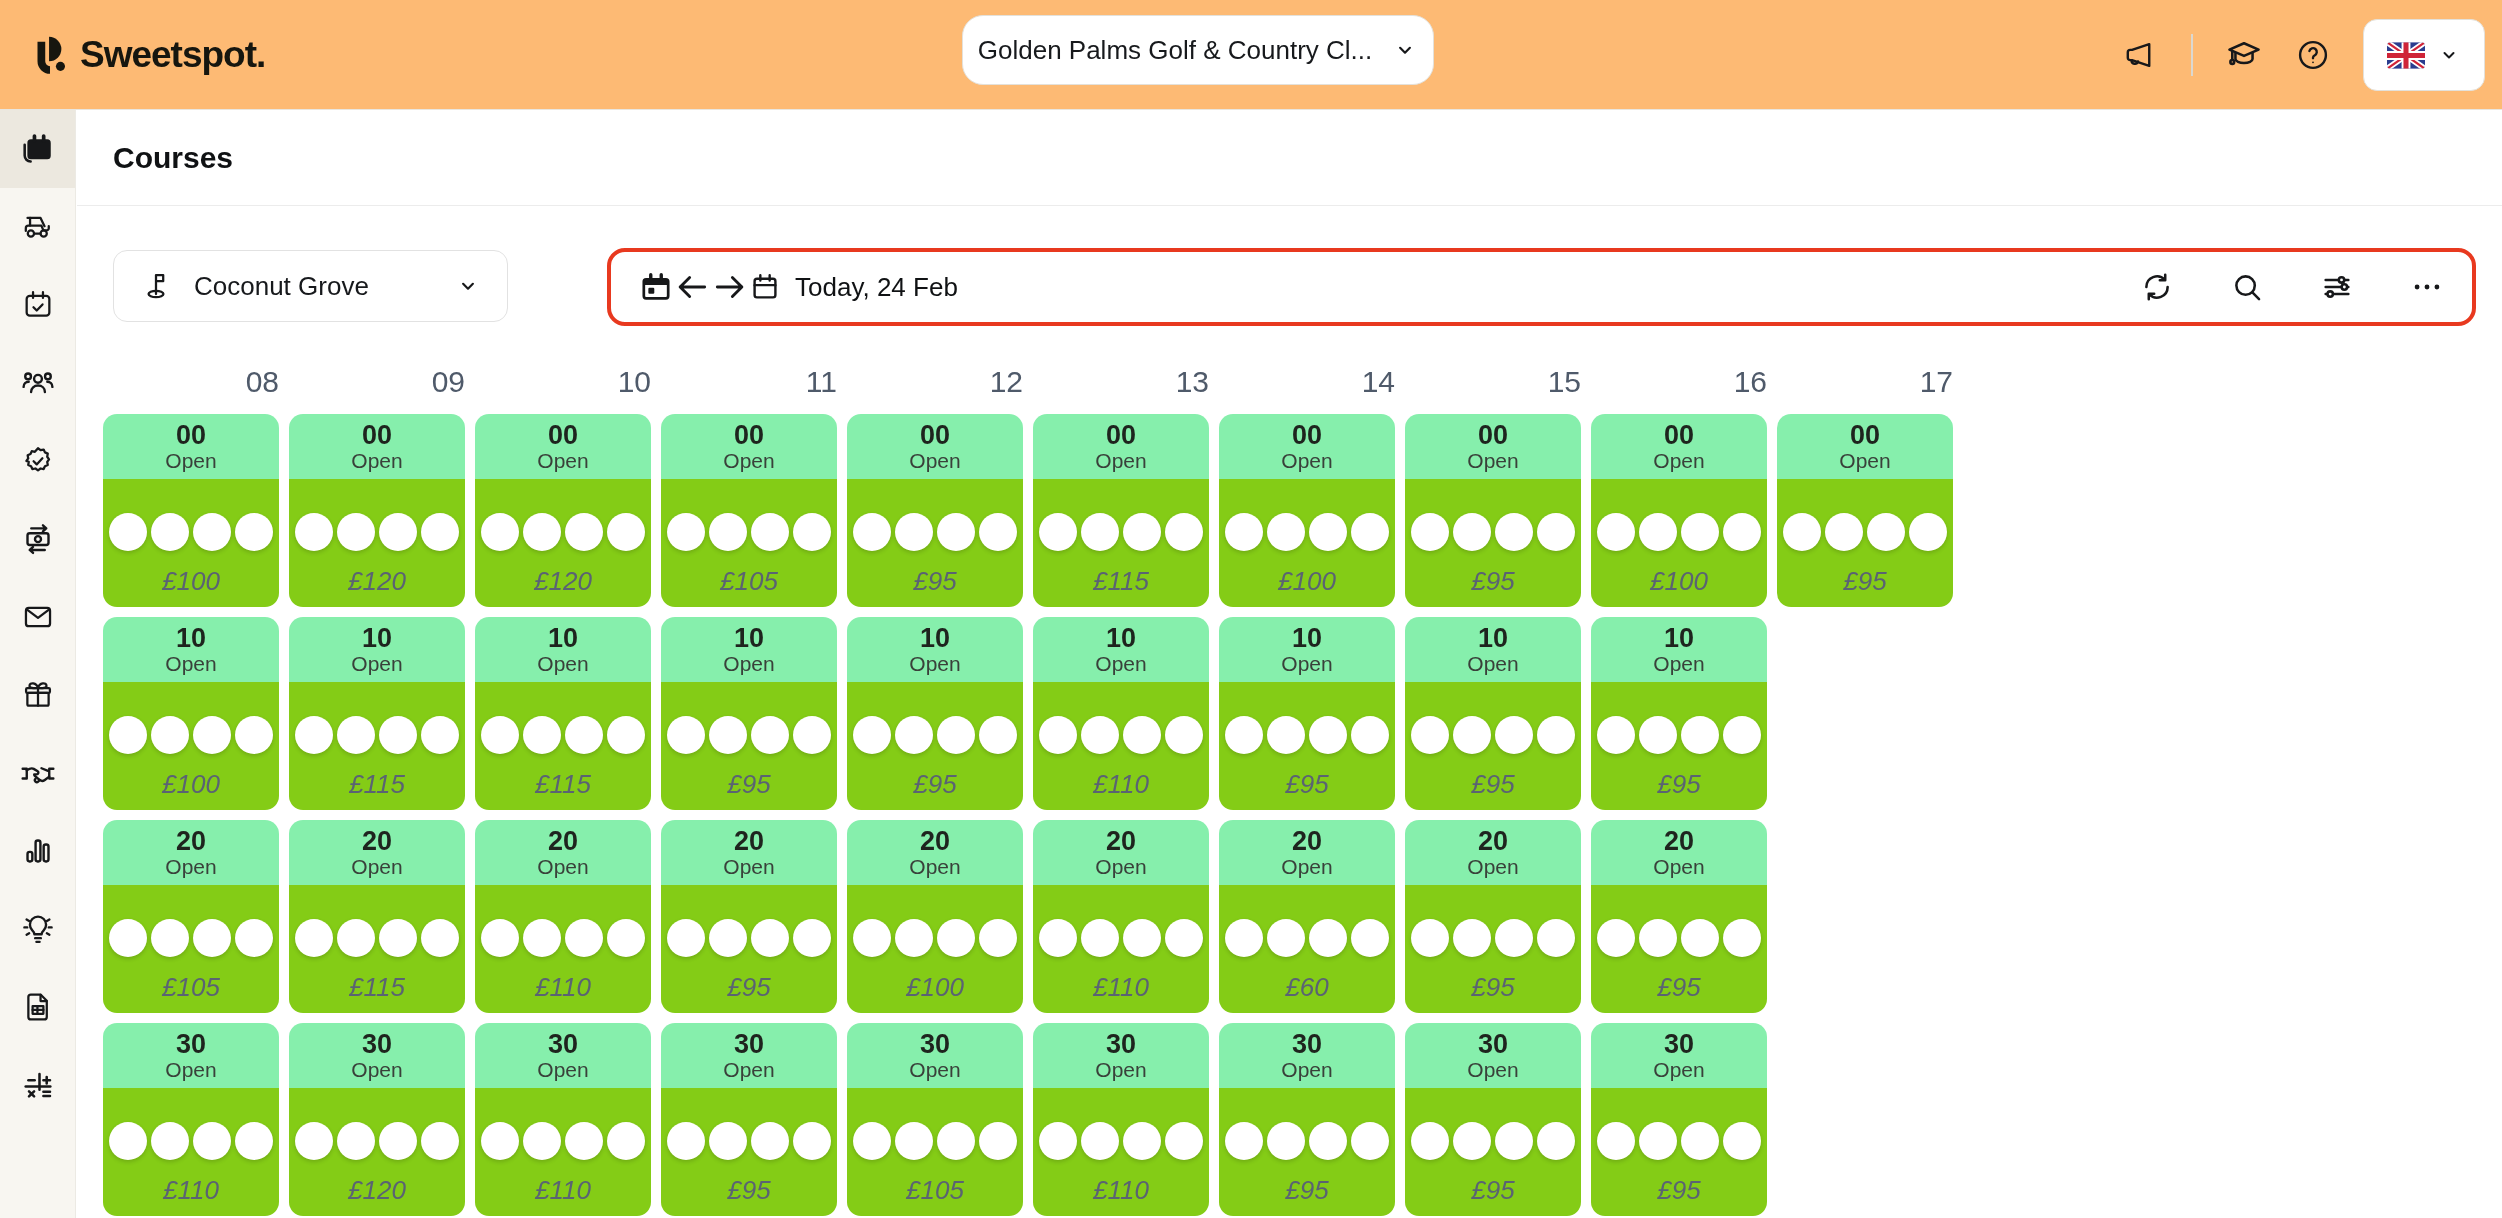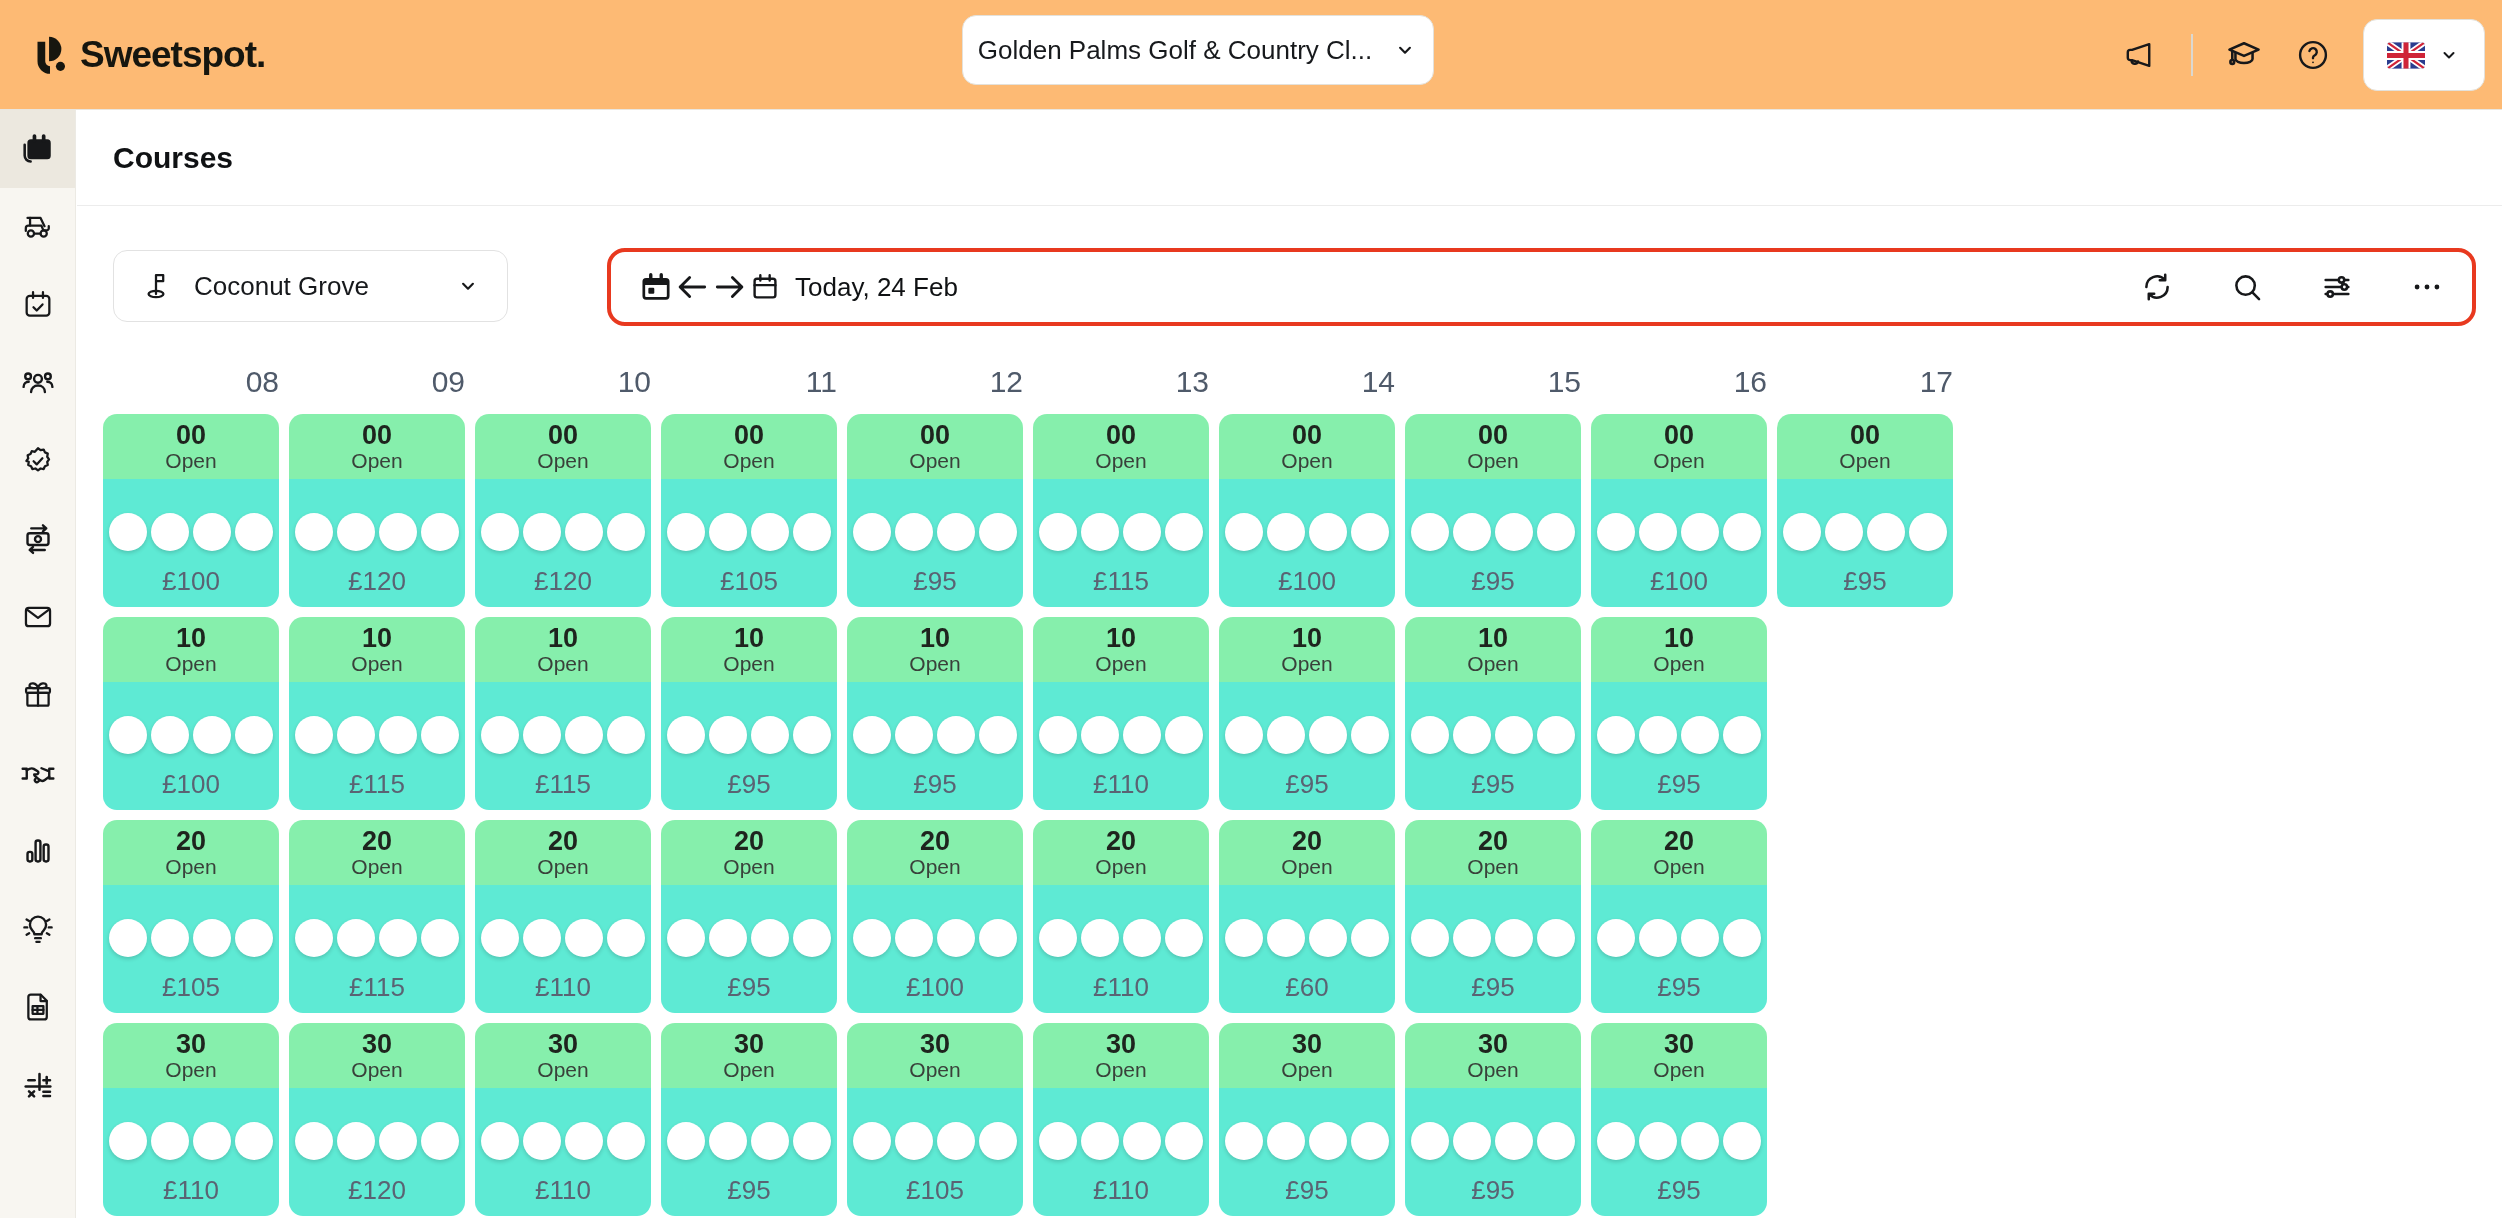--- a/index.html
+++ b/index.html
@@ -8,21 +8,21 @@
   svg{display:block;}
   .icon{color:#17181a;}
 
   
   .topbar{position:absolute;top:0;left:0;width:100%;height:110px;background:#fdba74;
           border-bottom:1px solid #e9e6df;box-sizing:border-box;z-index:5;}
   .logo{position:absolute;left:30px;top:50%;transform:translateY(-50%);
         display:flex;align-items:center;gap:10px;}
   .logo-text{font-size:37px;font-weight:700;letter-spacing:-1px;color:#16160f;}
   .club-pill{position:absolute;left:962px;top:15px;width:472px;height:70px;background:#fff;
-             border:1px solid #e4e1da;border-radius:14px;display:flex;align-items:center;
+             border:1px solid #e4e1da;border-radius:21px;display:flex;align-items:center;
              justify-content:center;gap:20px;font-size:26px;color:#17191c;box-sizing:border-box;cursor:pointer;}
   .top-icons{position:absolute;right:17px;top:0;height:110px;display:flex;align-items:center;gap:32px;}
   .vdivider{width:2px;height:42px;background:#dbd8d0;}
   .lang-pill{width:122px;height:72px;background:#fff;border:1px solid #e4e1da;border-radius:14px;
              display:flex;align-items:center;justify-content:center;gap:12px;box-sizing:border-box;cursor:pointer;}
   .flag{width:38px;height:27px;border-radius:4px;overflow:hidden;}
 
   
   .sidebar{position:absolute;top:110px;left:0;bottom:0;width:76px;background:#f8f6f1;
            border-right:1px solid #eceae4;box-sizing:border-box;z-index:4;}
@@ -52,21 +52,21 @@
   
   .grid{position:absolute;left:26px;top:250px;display:grid;
         grid-template-columns:repeat(10,176px);grid-template-rows:44px repeat(4,193px);
         column-gap:10px;row-gap:10px;}
   .col-head{align-self:center;text-align:right;font-size:30px;color:#4f5a6a;}
   .card{border-radius:14px;overflow:hidden;display:flex;flex-direction:column;cursor:pointer;}
   .card-head{height:65px;background:#86efac;display:flex;flex-direction:column;
              justify-content:center;align-items:center;gap:1px;}
   .card-head .t{font-size:27px;font-weight:600;color:#1e241e;line-height:1.05;}
   .card-head .o{font-size:21px;color:#39413a;line-height:1.05;}
-  .card-body{flex:1;background:#5eead4;position:relative;}
+  .card-body{flex:1;background:#84cc16;position:relative;font-style:italic;}
   .slots{position:absolute;left:0;right:0;top:34px;display:flex;justify-content:center;gap:4px;}
   .slot{width:38px;height:38px;border-radius:50%;background:#fff;box-shadow:0 2px 4px rgba(0,0,0,0.16);}
   .price{position:absolute;left:0;right:0;bottom:10px;text-align:center;font-size:26px;color:#5a6373;}
 </style>
 </head>
 <body>
 
 <header class="topbar">
   <div class="logo">
     <span>

